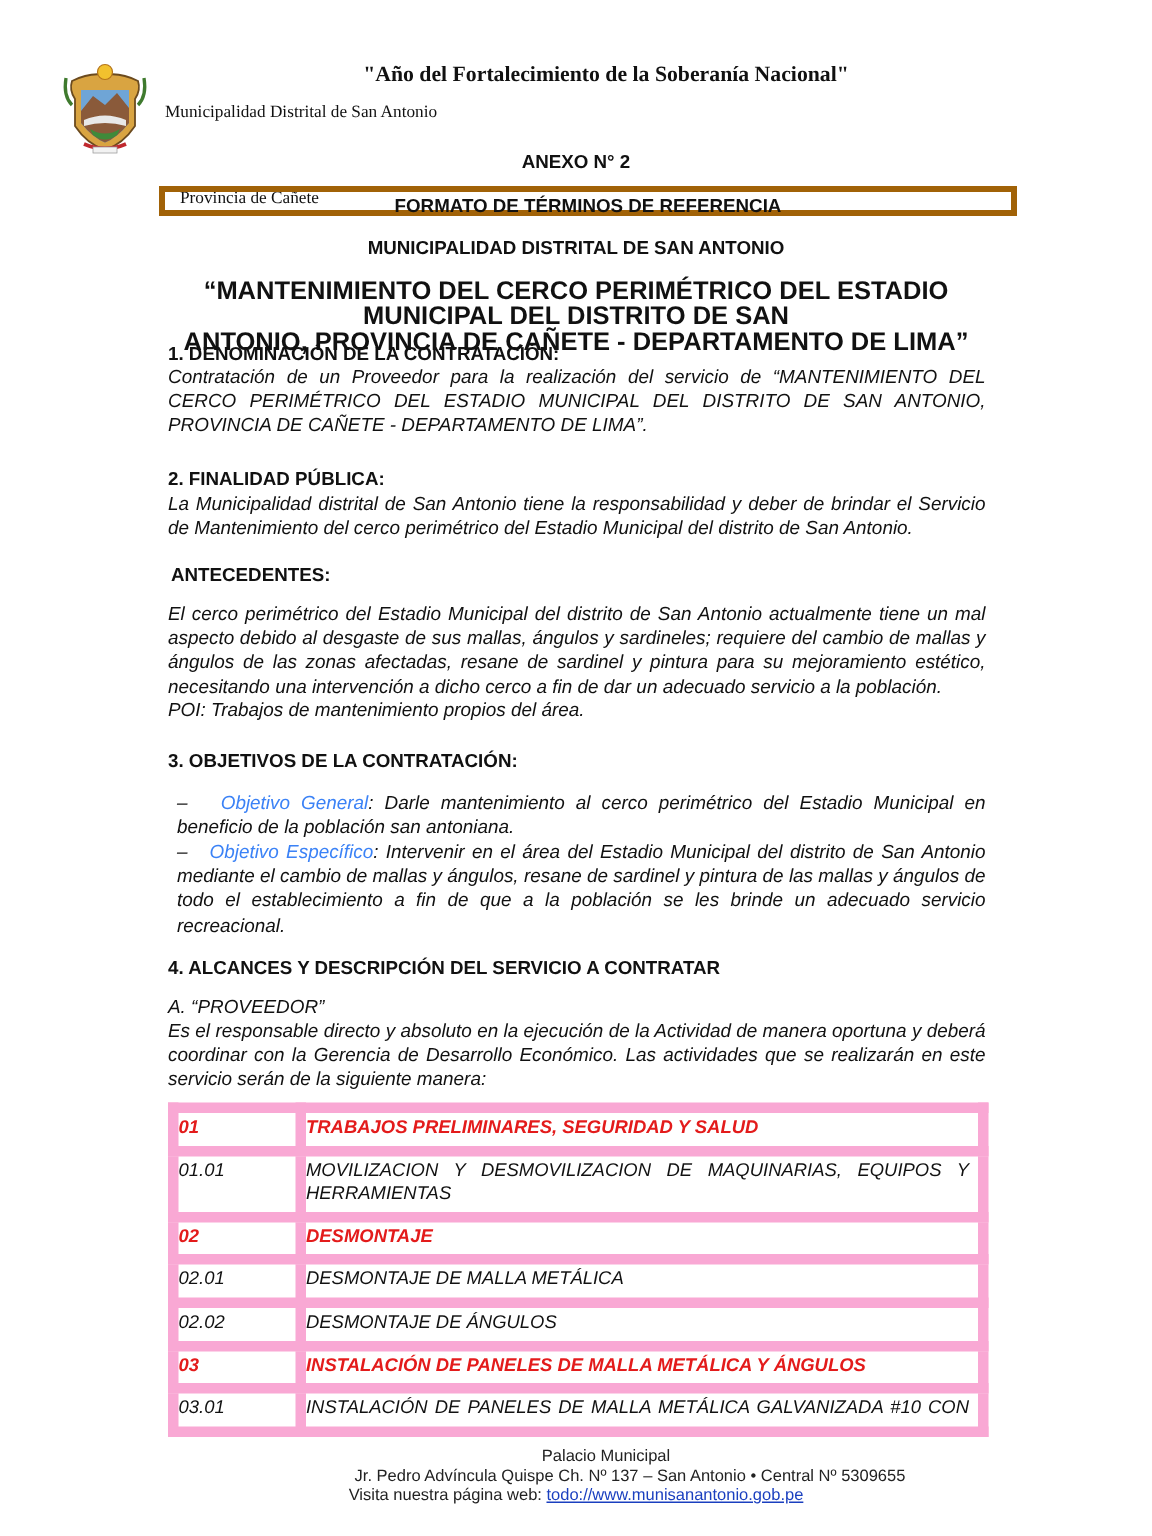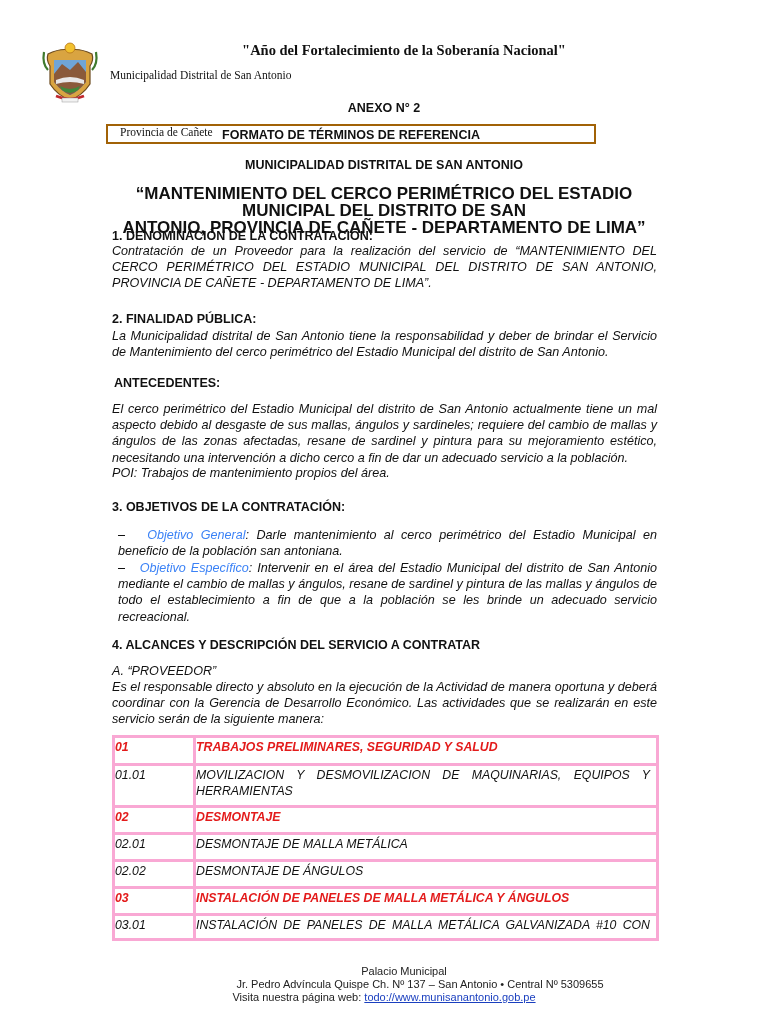--- a/index.html
+++ b/index.html
@@ -12,31 +12,31 @@
   .header-motto { left: 0; width: 768px; top: 42px; text-align: center; font-size: 14.5px; font-weight: bold; padding-left: 40px; box-sizing: border-box; }
   .muni-name { left: 110px; top: 69px; font-size: 11.5px; }
   .muni-prov { left: 120px; top: 82px; font-size: 11.5px; margin-top: 44px; }
 
   .doc { font-family: "Liberation Sans", "DejaVu Sans", sans-serif; font-size: 12.6px; line-height: 16.2px; }
   .center { text-align: center; left: 0; width: 768px; }
   .ital { font-style: italic; }
   .just { text-align: justify; text-align-last: left; }
 
   .anexo { top: 100px; font-size: 12.5px; font-weight: bold; }
-  .formato-box { left: 106px; top: 124px; width: 490px; height: 20px; border: 2px solid #a16207; box-sizing: border-box; text-align: center; font-weight: bold; font-size: 12.5px; line-height: 18px; }
+  .formato-box { left: 106px; top: 124px; width: 572px; height: 20px; border: 4px solid #a16207; box-sizing: border-box; text-align: center; font-weight: bold; font-size: 12.5px; line-height: 18px; }
   .muni-title { top: 157px; font-weight: bold; font-size: 12.5px; }
   .proj-title { top: 185px; left: 100px; width: 568px; text-align: center; font-weight: bold; font-size: 17px; line-height: 17px; }
 
   .sec-h { font-weight: bold; font-size: 12.5px; }
   .para { left: 112px; width: 545px; }
 
   .link-blue { color: #3b82f6; }
 
   table.items { position: absolute; left: 112px; top: 735px; width: 547px; border-collapse: collapse; font-style: italic; font-size: 12.3px; }
-  table.items td { border: 3px solid #f9a8d4; vertical-align: top; padding: 2px 6px 4px 0; line-height: 15.6px; }
+  table.items td { border: 7px solid #f9a8d4; vertical-align: top; padding: 2px 6px 4px 0; line-height: 15.6px; }
   table.items td.code { width: 72px; }
   table.items td.desc { text-align: justify; text-align-last: left; }
   table.items tr.h td { color: #e31b1b; font-weight: bold; }
 
   .footer { left: 0; width: 768px; text-align: center; font-size: 11px; line-height: 13px; color: #222; }
   .footer a { color: #1a3fbf; text-decoration: underline; }
 </style>
 </head>
 <body>
 

